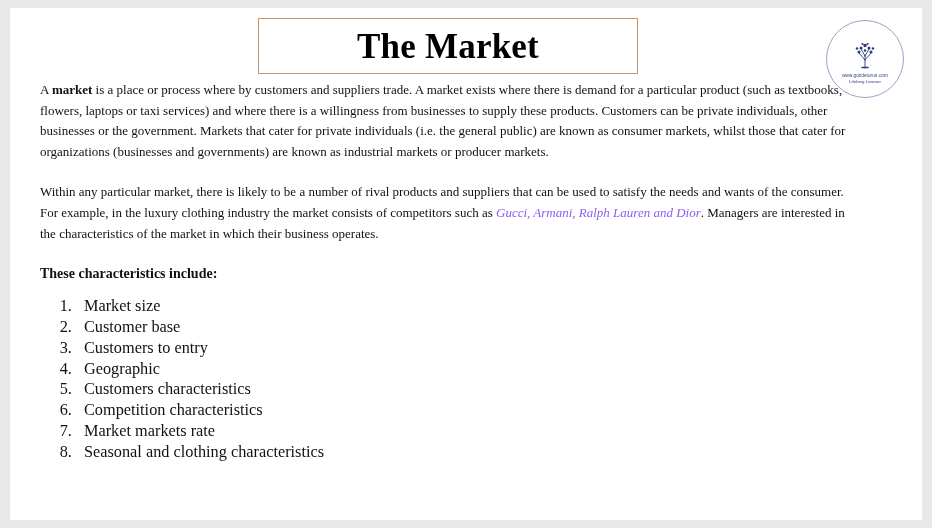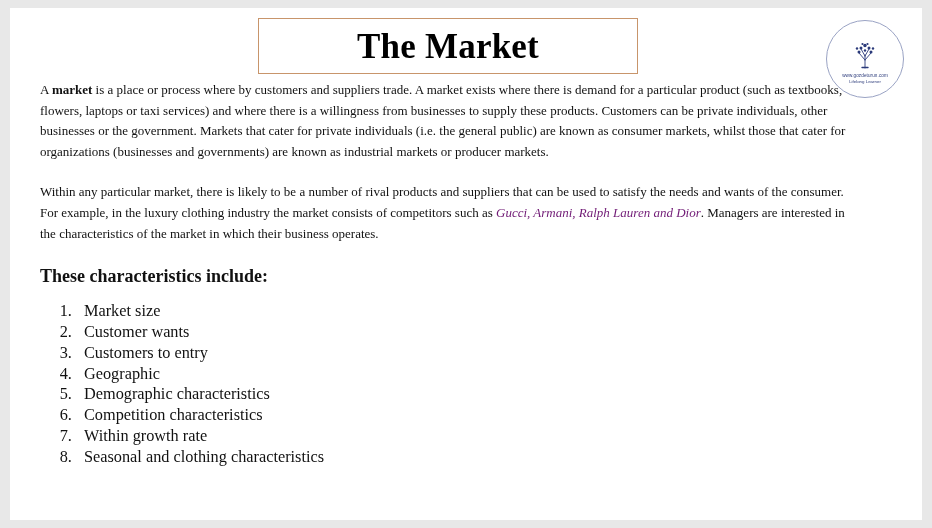--- a/index.html
+++ b/index.html
@@ -89,26 +89,26 @@
     color: #111111;
     text-align: left;
   }
   p.para + p.para {
     margin-top: 20px;
   }
   .b {
     font-weight: bold;
   }
   .brand-red {
-    color: #701a75;
+    color: #8b5cf6;
     font-style: italic;
   }
   .sub-head {
     margin-top: 22px;
-    font-size: 18px;
+    font-size: 14px;
     font-weight: bold;
     color: #111111;
   }
   ol.char-list {
     margin: 14px 0 0 0;
     padding-left: 36px;
     font-size: 16.3px;
     line-height: 20.4px;
     color: #111111;
   }
@@ -158,23 +158,23 @@
   <div class="body-wrap">
 
     <p class="para"><span>A </span><span class="b">market</span><span> is a place or process where by customers and suppliers trade. A market exists where there is demand for a particular product (such as textbooks, flowers, laptops or taxi services) and where there is a willingness from businesses to supply these products. Customers can be private individuals, other businesses or the government. Markets that cater for private individuals (i.e. the general public) are known as consumer markets, whilst those that cater for organizations (businesses and governments) are known as industrial markets or producer markets.</span></p>
 
     <p class="para"><span>Within any particular market, there is likely to be a number of rival products and suppliers that can be used to satisfy the needs and wants of the consumer. For example, in the luxury clothing industry the market consists of competitors such as </span><span class="brand-red">Gucci, Armani, Ralph Lauren and Dior</span><span>. Managers are interested in the characteristics of the market in which their business operates.</span></p>
 
     <div class="sub-head">These characteristics include:</div>
 
     <ol class="char-list">
       <li>Market size</li>
-      <li>Customer wants</li>
+      <li>Customer base</li>
       <li>Customers to entry</li>
       <li>Geographic</li>
-      <li>Demographic characteristics</li>
+      <li>Customers characteristics</li>
       <li>Competition characteristics</li>
-      <li>Within growth rate</li>
+      <li>Market markets rate</li>
       <li>Seasonal and clothing characteristics</li>
     </ol>
 
   </div>
 </div>
 
 </body></html>

